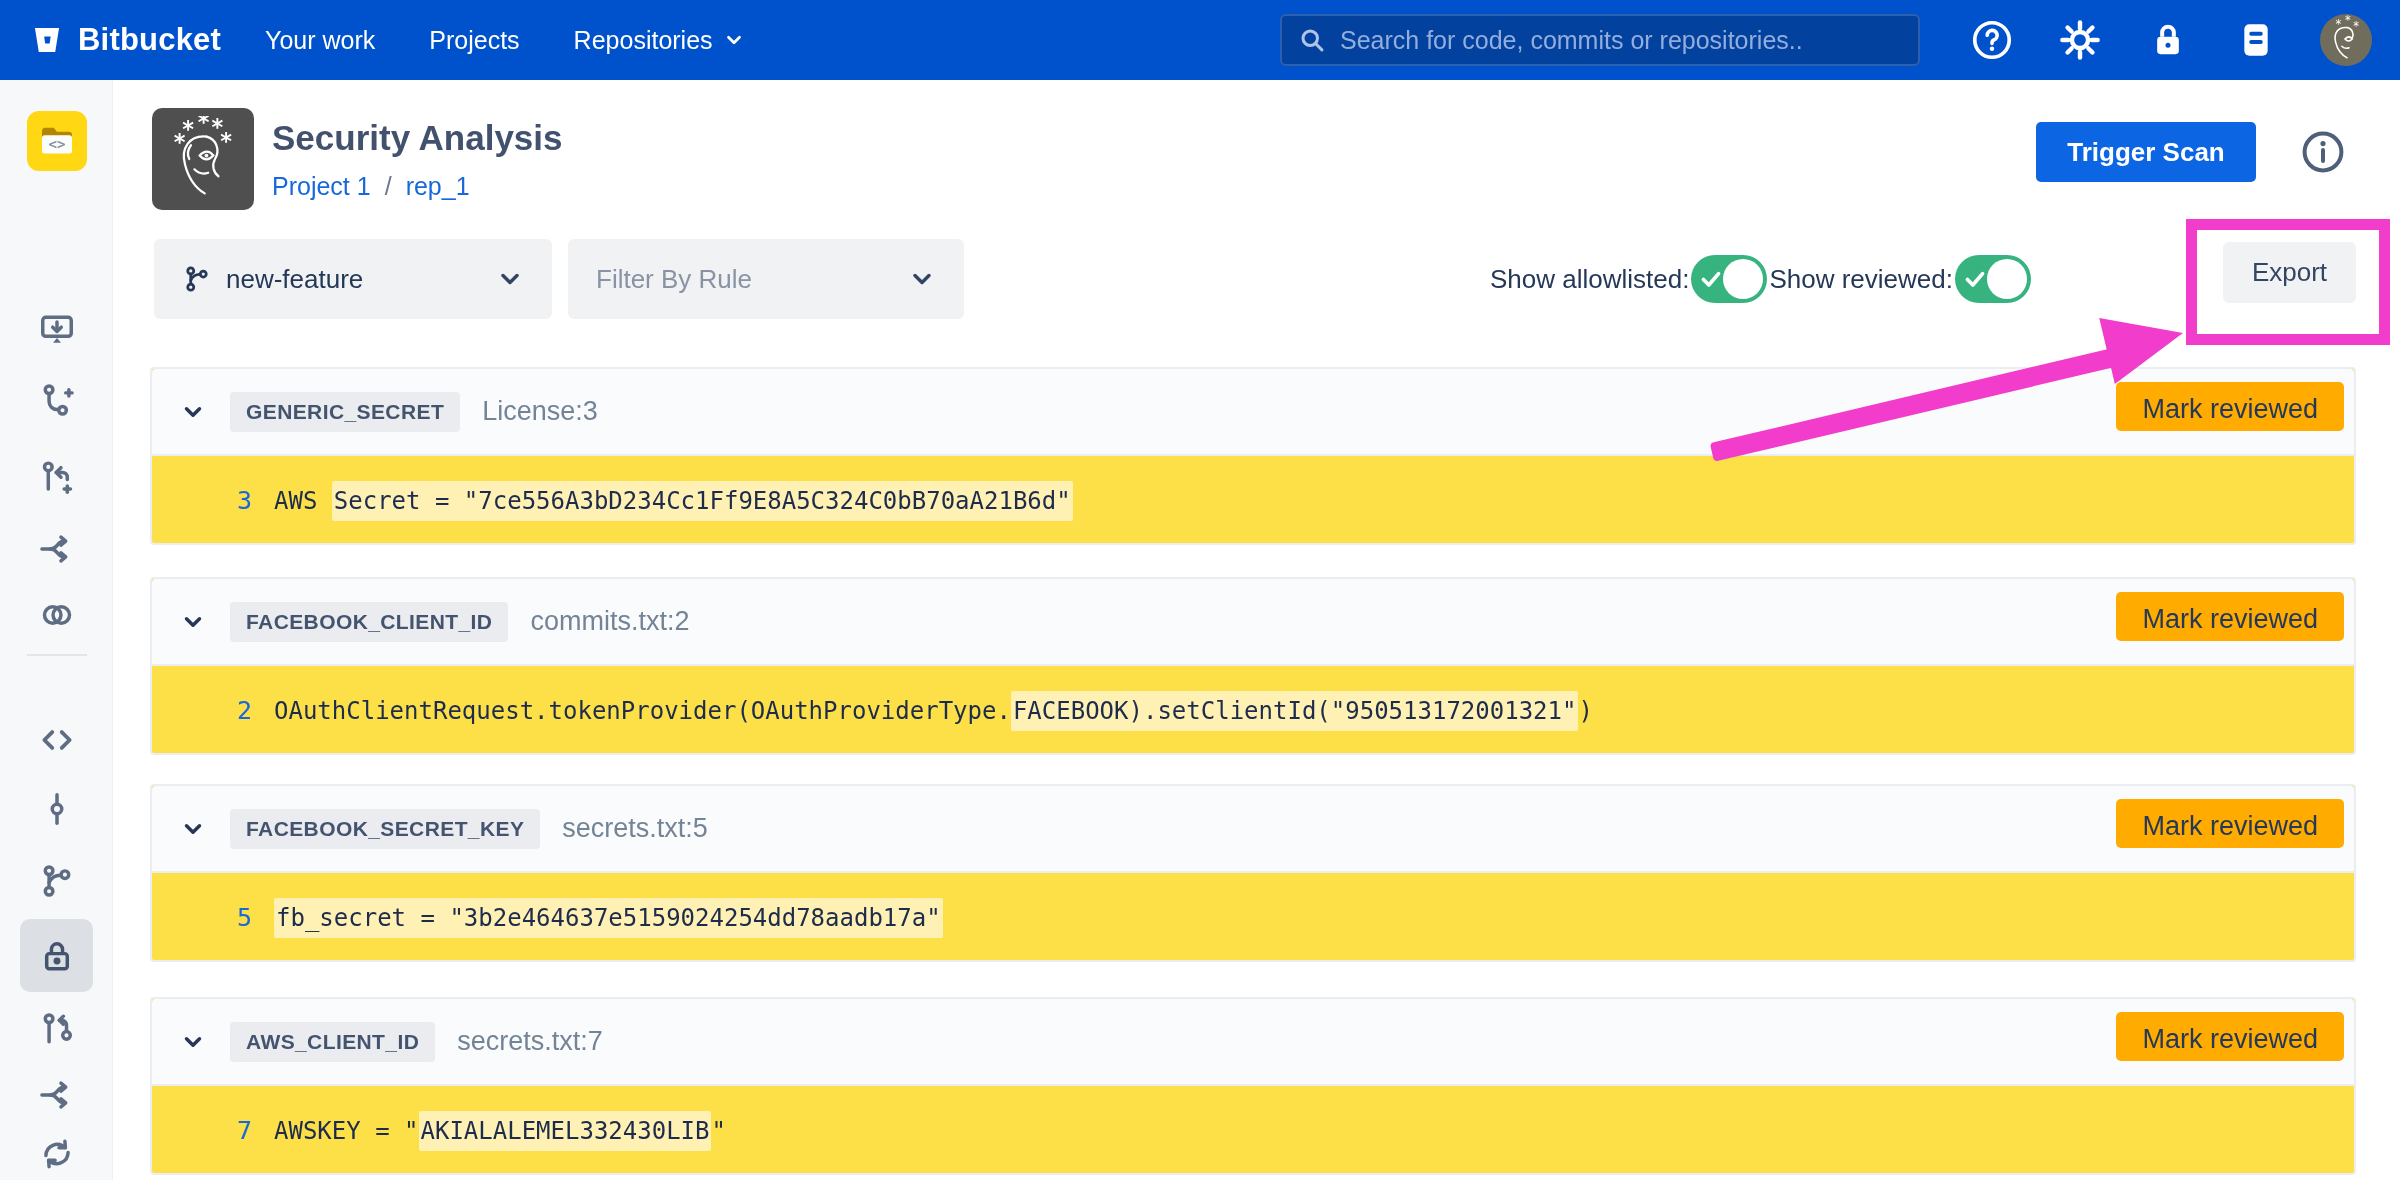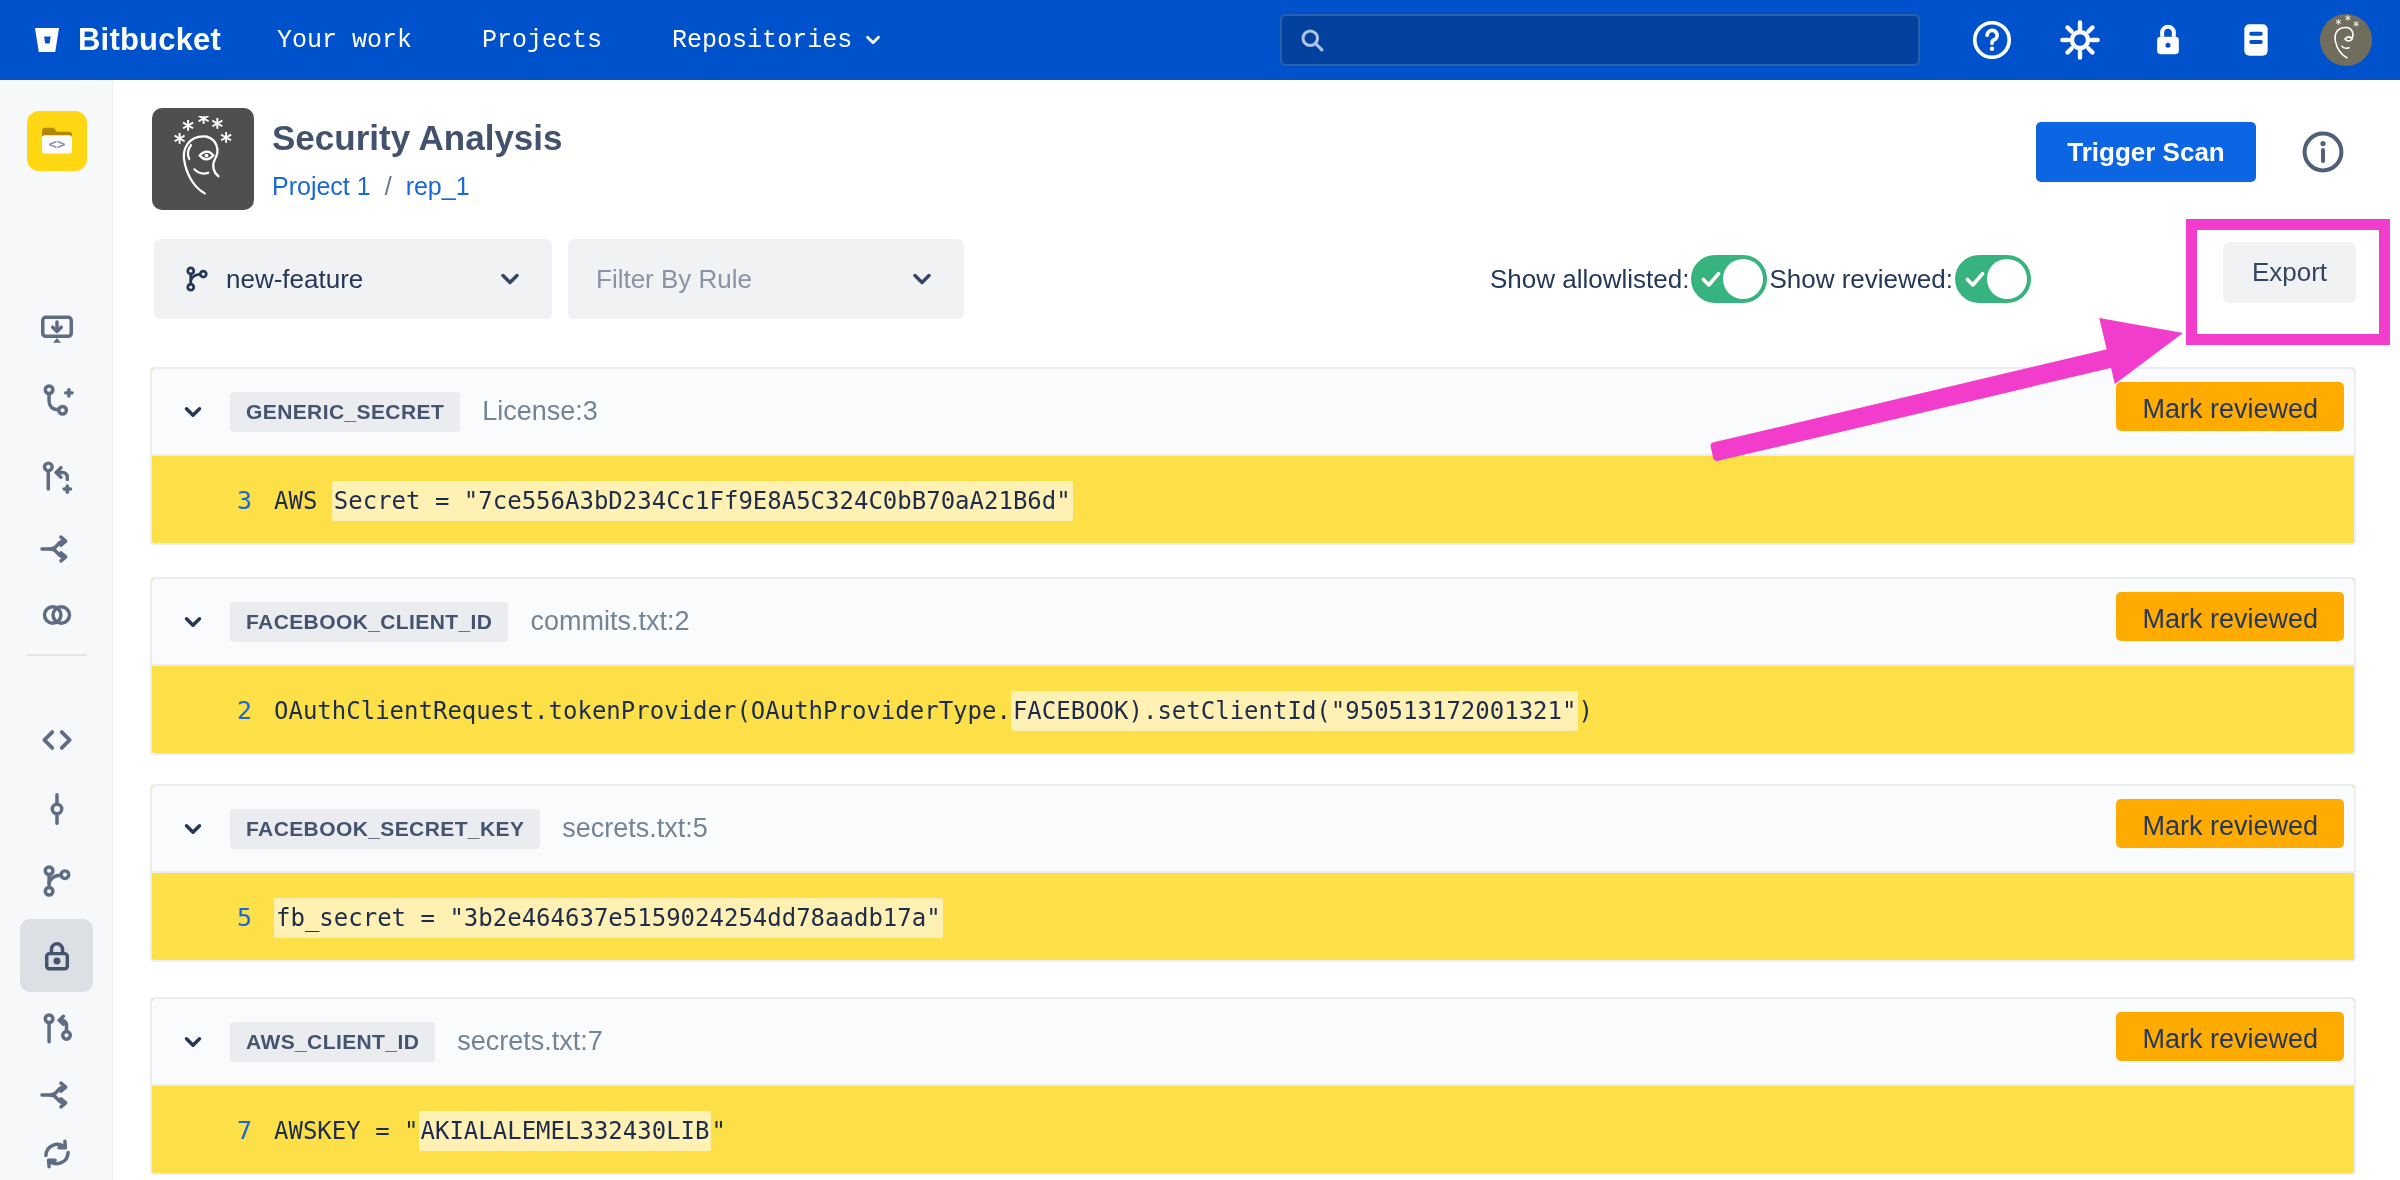--- a/index.html
+++ b/index.html
@@ -4,21 +4,21 @@
 <style>
   html,body{margin:0;padding:0;background:#fff;}
   .page{position:relative;width:2400px;height:1180px;overflow:hidden;
         font-family:"Liberation Sans",sans-serif;background:#fff;}
 
   
   .topnav{position:absolute;left:0;top:0;width:2400px;height:80px;background:#0052CC;
           display:flex;align-items:center;}
   .brand{display:flex;align-items:center;gap:14px;margin-left:30px;cursor:pointer;}
   .brand-text{color:#fff;font-size:31px;font-weight:700;letter-spacing:.2px;}
-  .nav-links{display:flex;align-items:center;gap:70px;margin-left:56px;font-family:Liberation Mono, monospace;}
+  .nav-links{display:flex;align-items:center;gap:54px;margin-left:44px;}
   .nav-link{color:#fff;font-size:25px;font-weight:500;display:flex;align-items:center;gap:10px;cursor:pointer;}
   .search-box{position:absolute;left:1280px;top:14px;width:640px;height:52px;border-radius:6px;
               background:rgba(9,30,66,.32);border:2px solid rgba(255,255,255,.16);
               display:flex;align-items:center;box-sizing:border-box;padding:0 16px;}
   .search-box input{flex:1;background:transparent;border:none;outline:none;color:#EAF0FB;
                     font-size:25px;font-family:"Liberation Sans",sans-serif;}
   .search-box input::placeholder{color:#93AEDC;}
   .nav-icons{position:absolute;right:28px;top:0;height:80px;display:flex;align-items:center;gap:40px;}
   .nav-icon{width:48px;height:48px;display:flex;align-items:center;justify-content:center;cursor:pointer;}
   .nav-avatar{width:52px;height:52px;border-radius:50%;background:#716D5C;overflow:hidden;
@@ -124,20 +124,21 @@
         </span>
       </span>
     </div>
     <div class="search-box">
       <span style="margin-right:12px;">
         <svg width="28" height="28" viewBox="0 0 24 24" fill="none" stroke="#AFC4E6" stroke-width="2.6" stroke-linecap="round">
             <circle cx="10.5" cy="10.5" r="6.2"></circle>
             <line x1="15.2" y1="15.2" x2="20.5" y2="20.5"></line>
           </svg>
       </span>
+      <input type="text" placeholder="Search for code, commits or repositories.." style="">
     </div>
     <div class="nav-icons">
       <span class="nav-icon">
         <svg width="44" height="44" viewBox="0 0 24 24" fill="none" stroke="#fff" stroke-width="2">
             <circle cx="12" cy="12" r="9.4"></circle>
             <path d="M9.4 9.4 a2.7 2.7 0 1 1 3.6 2.6 c-.8.3-1 .9-1 1.8" stroke-linecap="round"></path>
             <circle cx="12" cy="16.8" r="1.2" fill="#fff" stroke="none"></circle>
           </svg>
       </span>
       <span class="nav-icon">

